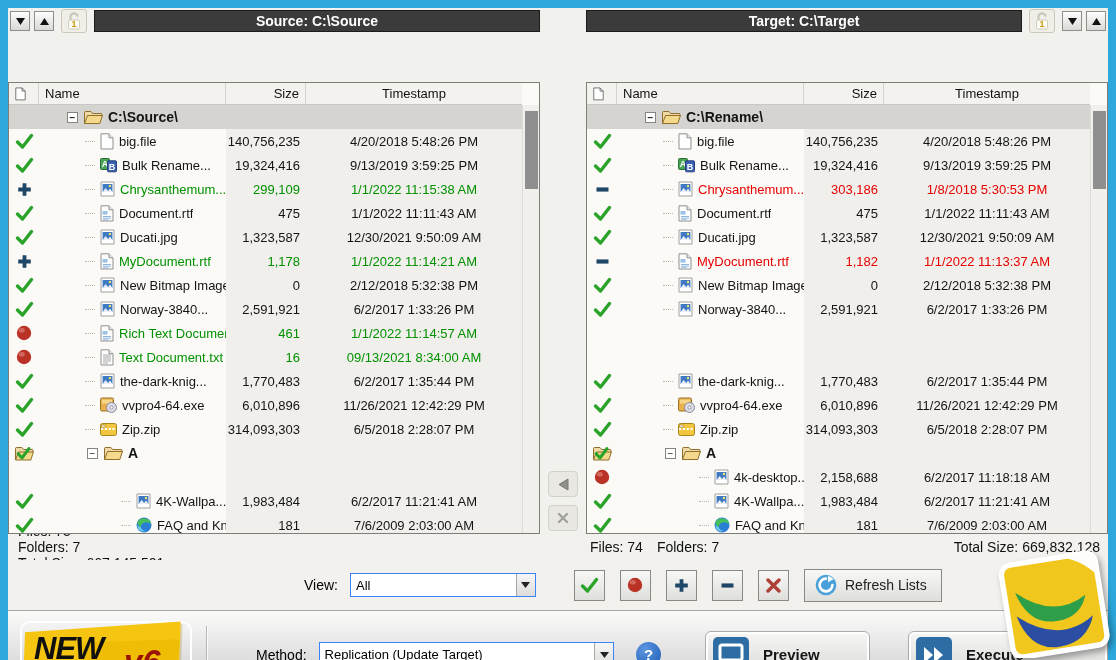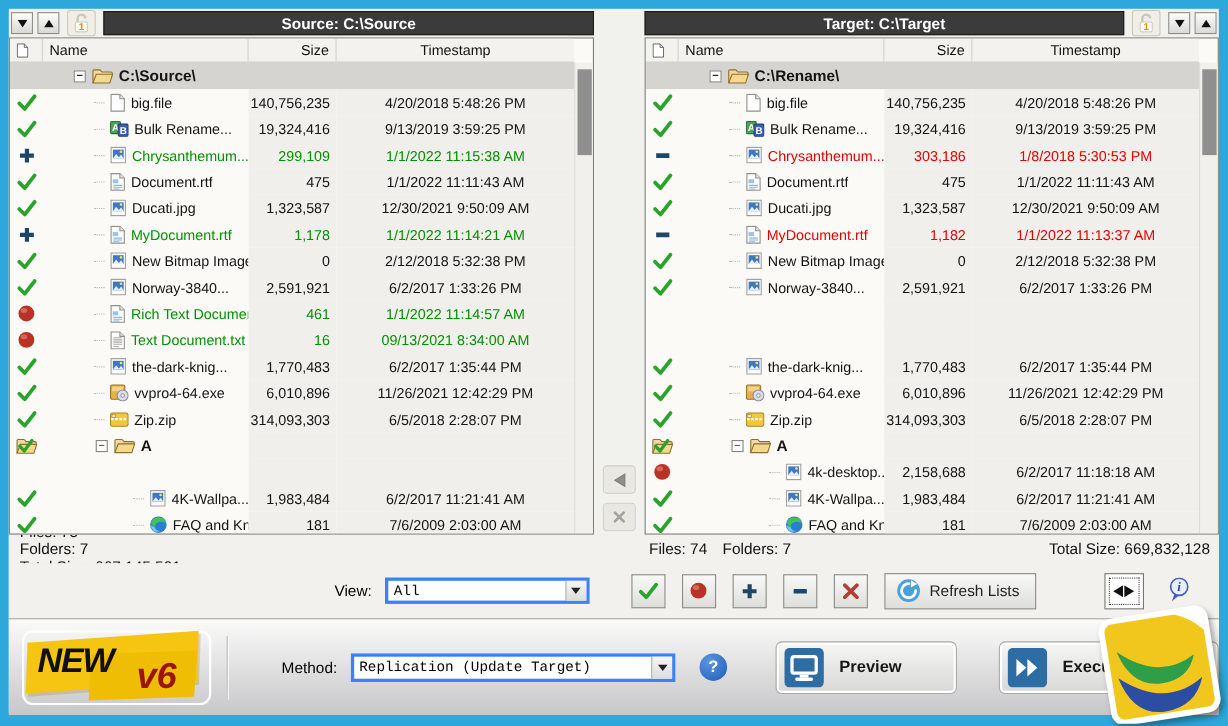--- a/index.html
+++ b/index.html
@@ -10,21 +10,21 @@
   
   .hdr-row { height:26px; display:flex; align-items:center; flex:none; }
   .hdr-left { width:532px; display:flex; align-items:center; gap:4px; padding-left:2px; }
   .hdr-gutter { width:46px; flex:none; }
   .hdr-right { width:522px; display:flex; align-items:center; gap:4px; padding-right:2px; }
   .sqbtn { width:20px; height:20px; background:linear-gradient(#fdfdfd,#d9d9d6); border:1px solid #8f8f8a; display:flex; align-items:center; justify-content:center; flex:none; }
   .lockbtn { width:26px; height:24px; background:#f0eee6; border:1px solid #cac7bb; border-radius:3px; display:flex; align-items:center; justify-content:center; flex:none; margin:0 3px; }
   .titlebar { flex:1; height:22px; background:#3b3b3b; border:1px solid #1c1c1c; color:#fff; font-weight:bold; font-size:14px; display:flex; align-items:center; justify-content:center; white-space:nowrap; overflow:hidden; }
 
   
-  .panels { display:flex; height:452px; flex:none; position:relative; }
+  .panels { display:flex; height:452px; flex:none; position:relative;margin-top:48px; }
   .panel { border:1px solid #7e7e78; background:#fbfaf7; position:relative; overflow:hidden; }
   .panel-l { width:532px; }
   .panel-r { width:522px; }
   .gutter { width:46px; flex:none; position:relative; }
   .colhdr { display:grid; grid-template-columns:30px 187px 80px 1fr; height:22px; background:#f3f2ef; border-bottom:1px solid #c9c8c4; margin-right:17px; }
   .colhdr .hc { display:flex; align-items:center; font-size:13px; color:#111; border-right:1px solid #d3d2ce; padding:0 6px; overflow:hidden; }
   .hc-name { justify-content:flex-start; }
   .hc-size { justify-content:flex-end; }
   .hc-time { justify-content:center; border-right:none !important; }
   .rows { position:absolute; top:22px; left:0; right:17px; bottom:0; overflow:hidden; }
@@ -51,21 +51,21 @@
   
   .statusrow { height:26px; display:flex; align-items:center; background:#f2f1ee; font-size:14px; color:#111; flex:none; }
   .stat-left { width:532px; display:flex; padding:0 22px 0 10px;flex-direction:column; }
   .stat-right { width:522px; display:flex; padding:0 8px 0 4px; }
   .stat-gutter { width:46px; flex:none; }
   .stat-sp { width:14px; } .stat-fill { flex:1; }
 
   
   .toolrow { height:50px; background:#f2f1ee; display:flex; align-items:center; flex:none; }
   .view-label { margin-left:296px; font-size:14px; }
-  .combo { background:#fff; border:3px solid #3b82f6; height:24px; display:flex; align-items:center;font-family:Liberation Mono, monospace; }
+  .combo { background:#fff; border:1px solid #3b82f6; height:24px; display:flex; align-items:center; }
   .combo-text { flex:1; padding:0 5px; font-size:13px; overflow:hidden; white-space:nowrap; }
   .combo-btn { width:19px; height:100%; background:linear-gradient(#f6f6f6,#dcdcda); border-left:1px solid #a8a8a4; display:flex; align-items:center; justify-content:center; flex:none; }
   .view-combo { width:186px; margin-left:12px; }
   .tbtn { width:31px; height:31px; background:linear-gradient(#f8f8f7,#dededb); border:1px solid #8a8a85; display:flex; align-items:center; justify-content:center; flex:none; }
   .tbtn + .tbtn { margin-left:15px; }
   .tb-first { margin-left:38px; }
   .refreshbtn { margin-left:15px; height:33px; padding:0 14px 0 10px; background:linear-gradient(#f8f8f7,#dededb); border:1px solid #8a8a85; display:flex; align-items:center; gap:8px; font-size:14px; color:#222; }
   .comparebtn { margin-left:62px; width:36px; height:33px; background:#fff; border:1px solid #767672; display:flex; align-items:center; justify-content:center; gap:1px; outline:1px dotted #444; outline-offset:-5px; }
   .infoicon { margin-left:22px; display:flex; }
 

